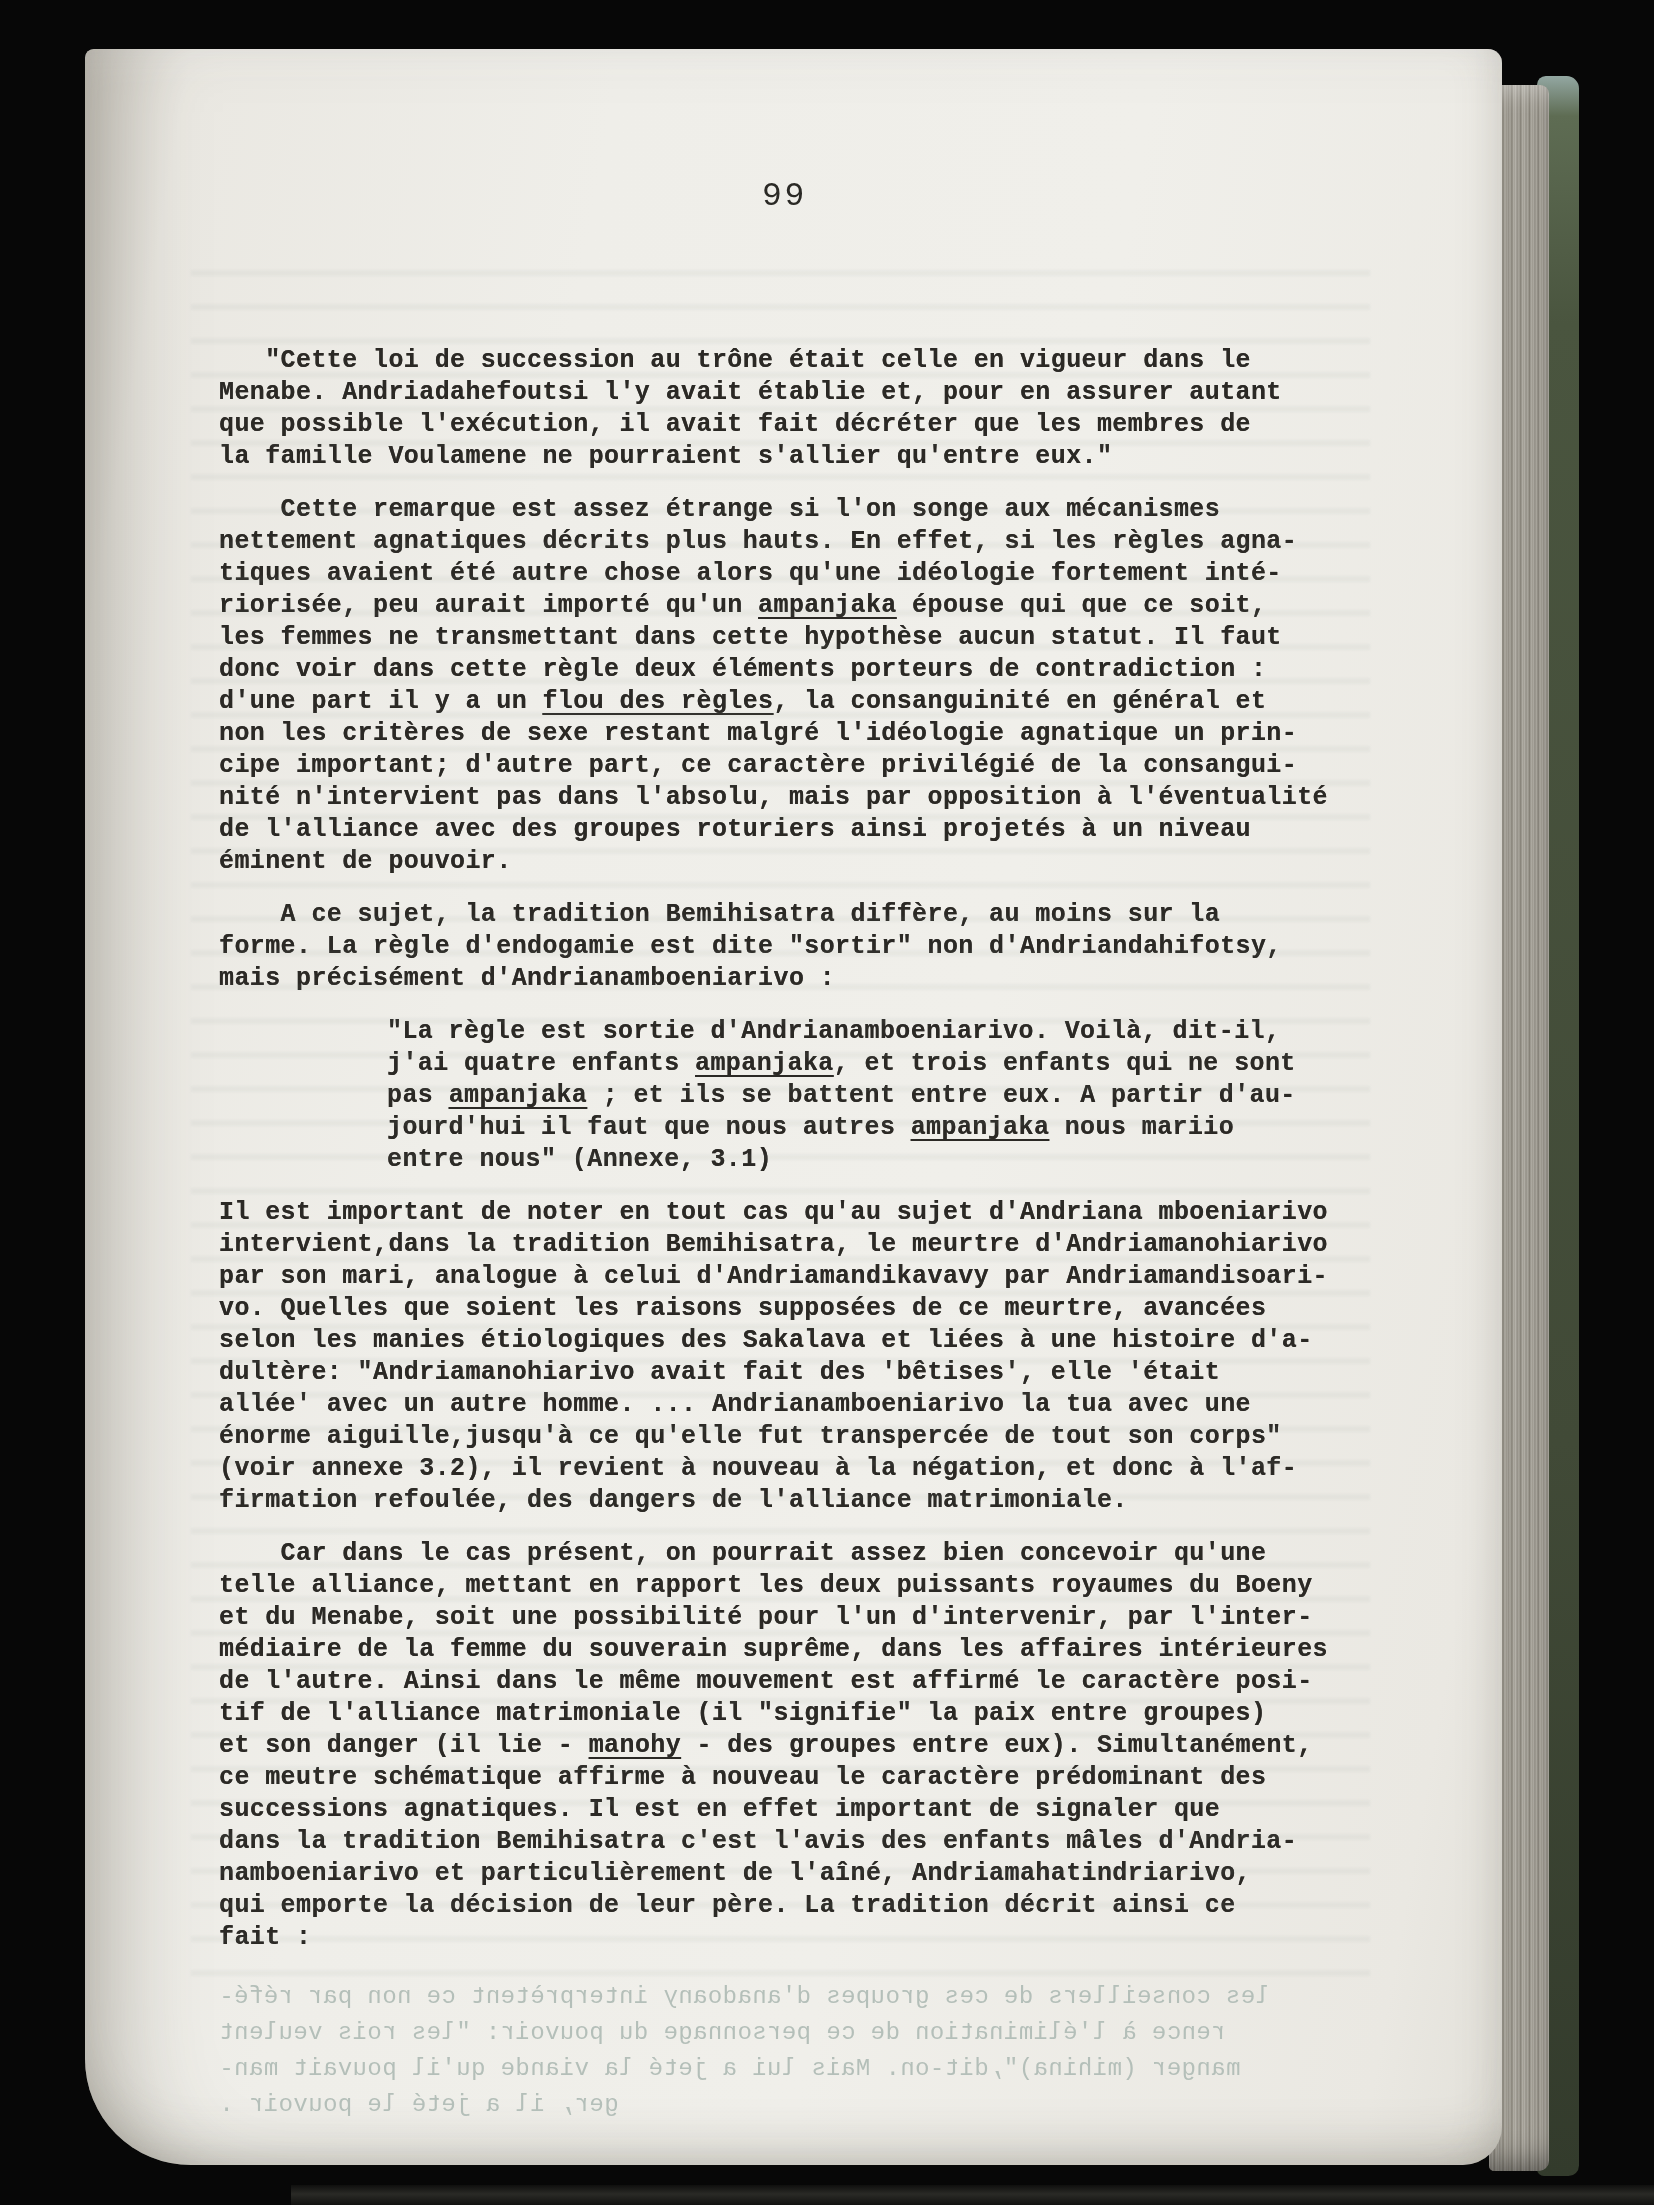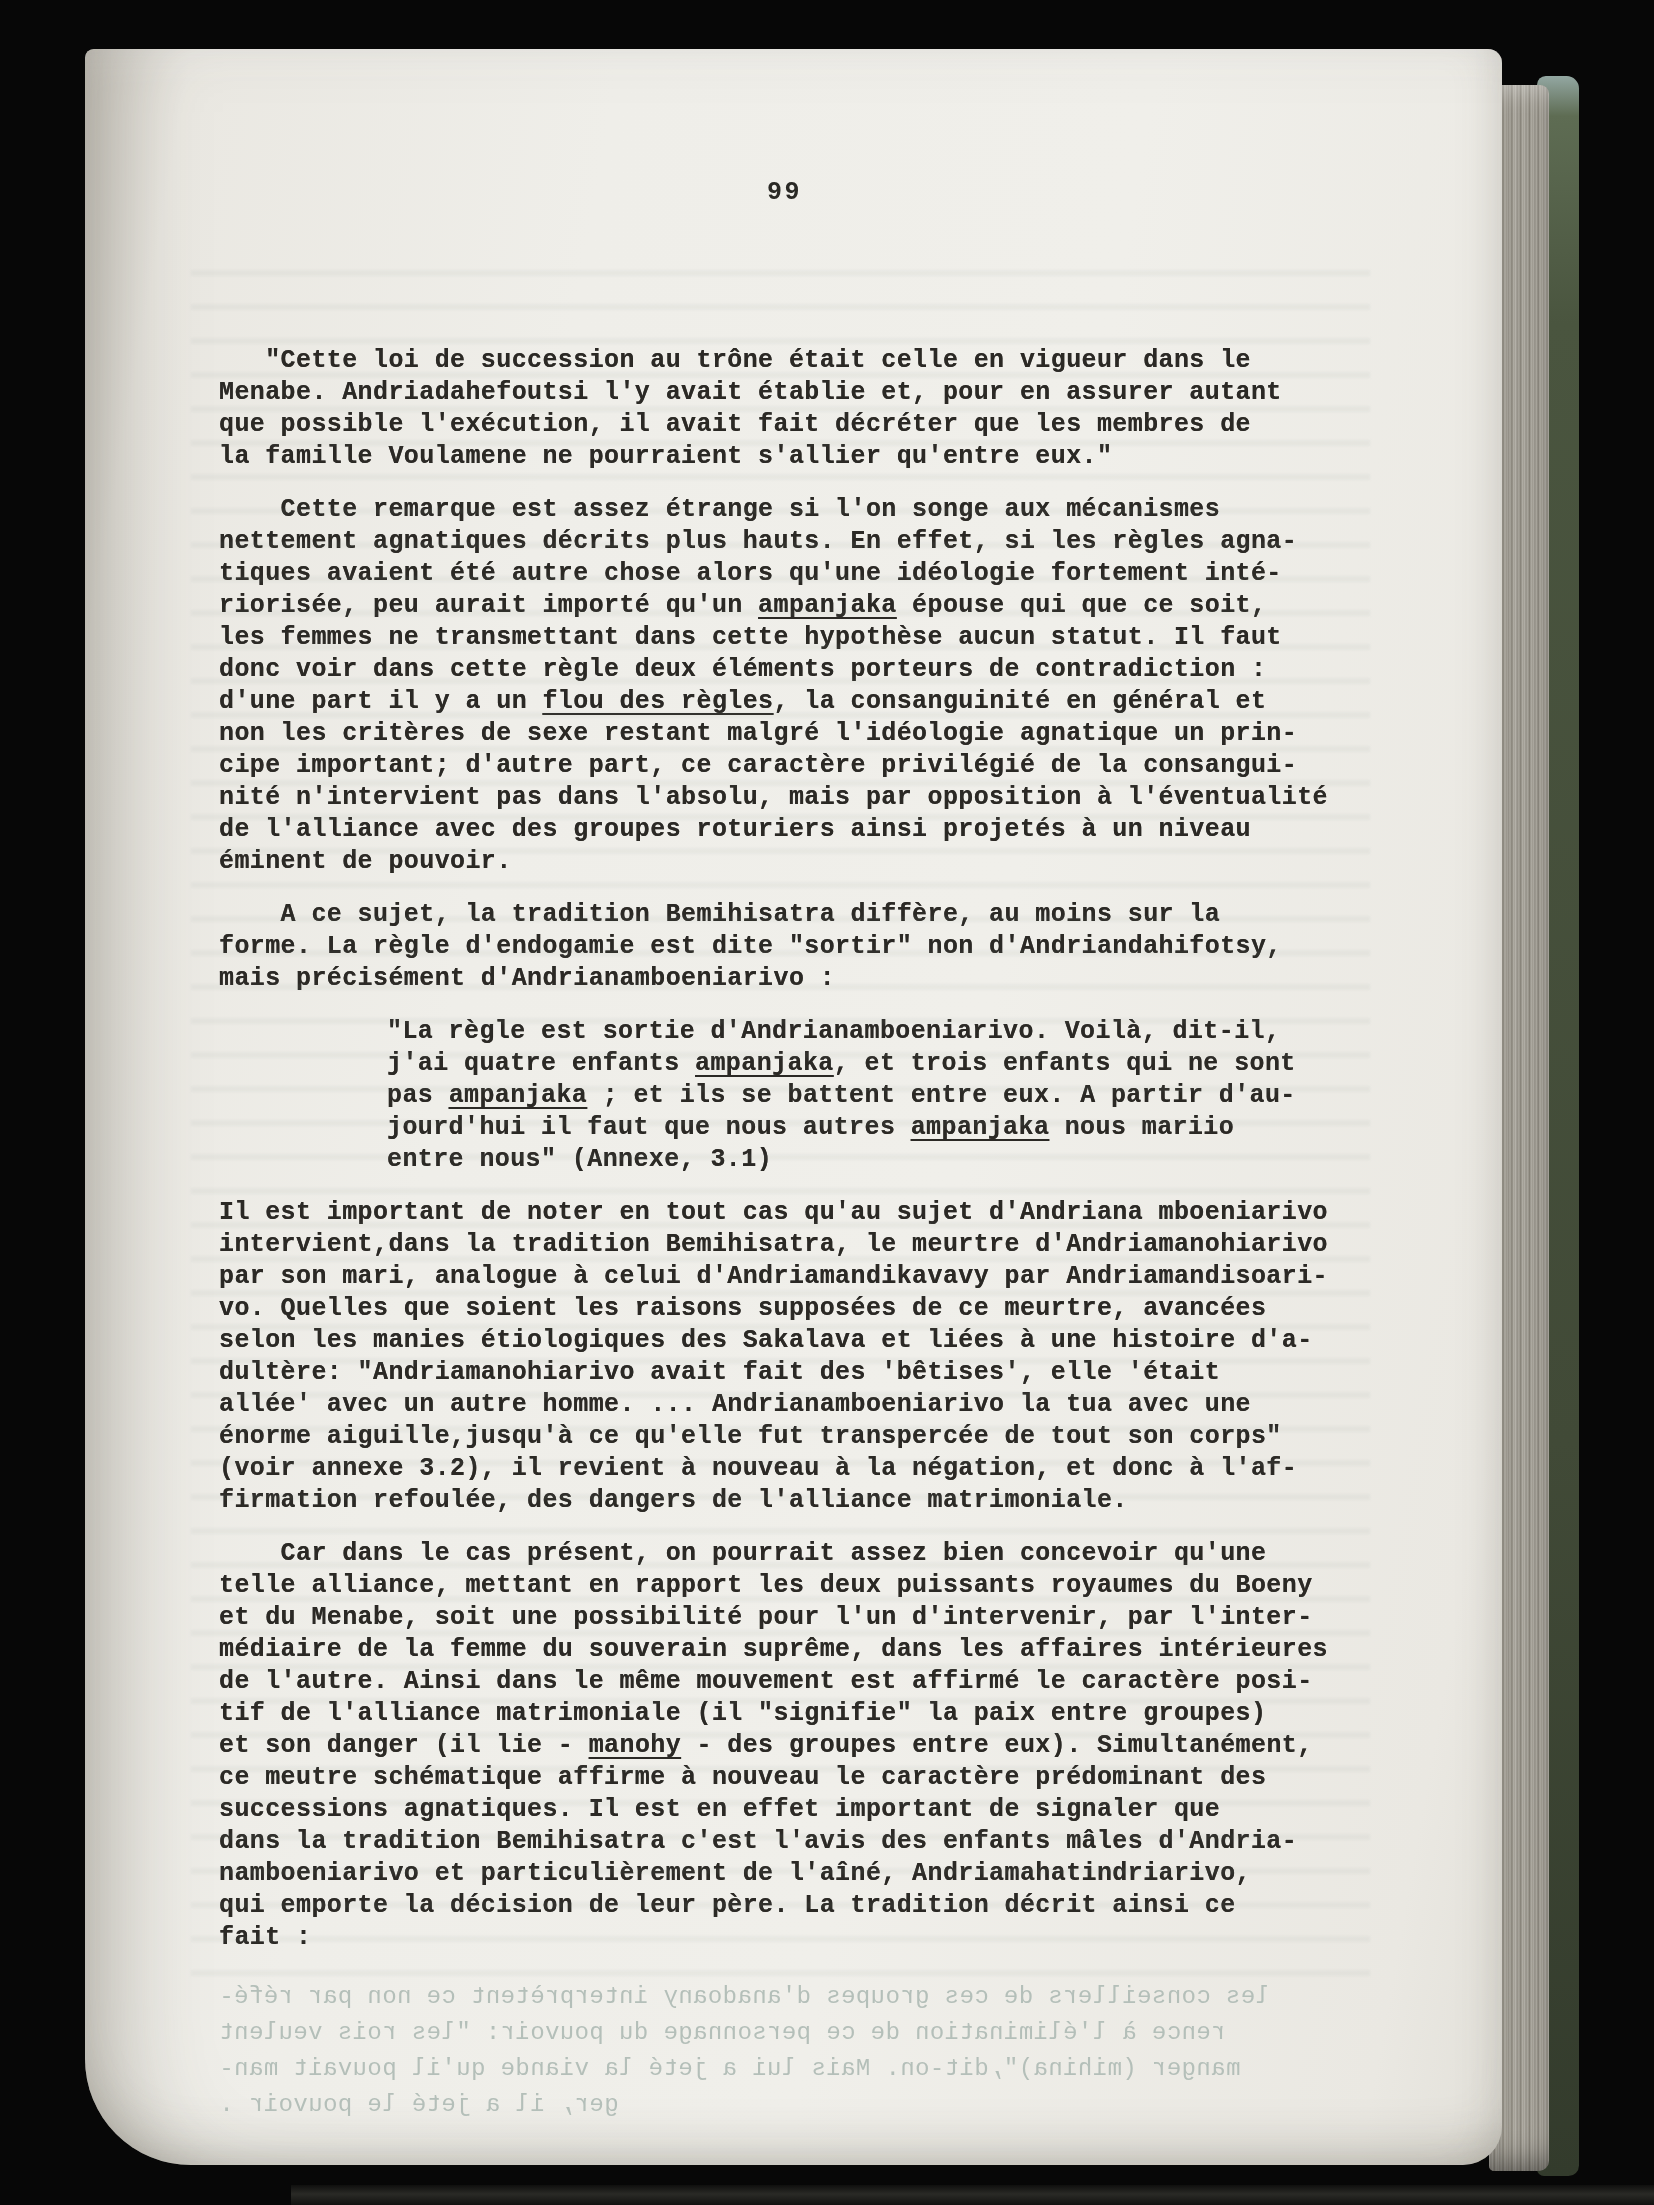--- a/index.html
+++ b/index.html
@@ -46,21 +46,21 @@
   .book-page::after {
     content:""; position:absolute; inset:221px 132px 176px 106px;
     background:repeating-linear-gradient(180deg,
       rgba(138,158,148,0.08) 0px, rgba(138,158,148,0.08) 6.2px, transparent 6.2px, transparent 34px);
     filter:blur(1.1px);
     pointer-events:none;
   }
 
   .page-number {
     position:absolute; left:642px; top:129px; width:115px; text-align:center;
-    font-size:25px; font-weight:bold; color:#2a2925; letter-spacing:2.6px;
+    font-size:33px; font-weight:normal; color:#2a2925; letter-spacing:2.6px;
   }
 
   .text-content {
     position:absolute; left:134px; top:296px; width:1147px;
     font-size:25px; line-height:32px; font-weight:bold;
     color:#2b2925; letter-spacing:0.4px;
     text-shadow:0 0 0.4px rgba(35,32,28,0.7);
   }
   .para { margin:0 0 21px 0; }
   .para.quote { margin:10.6px 0 21px 168px; }

